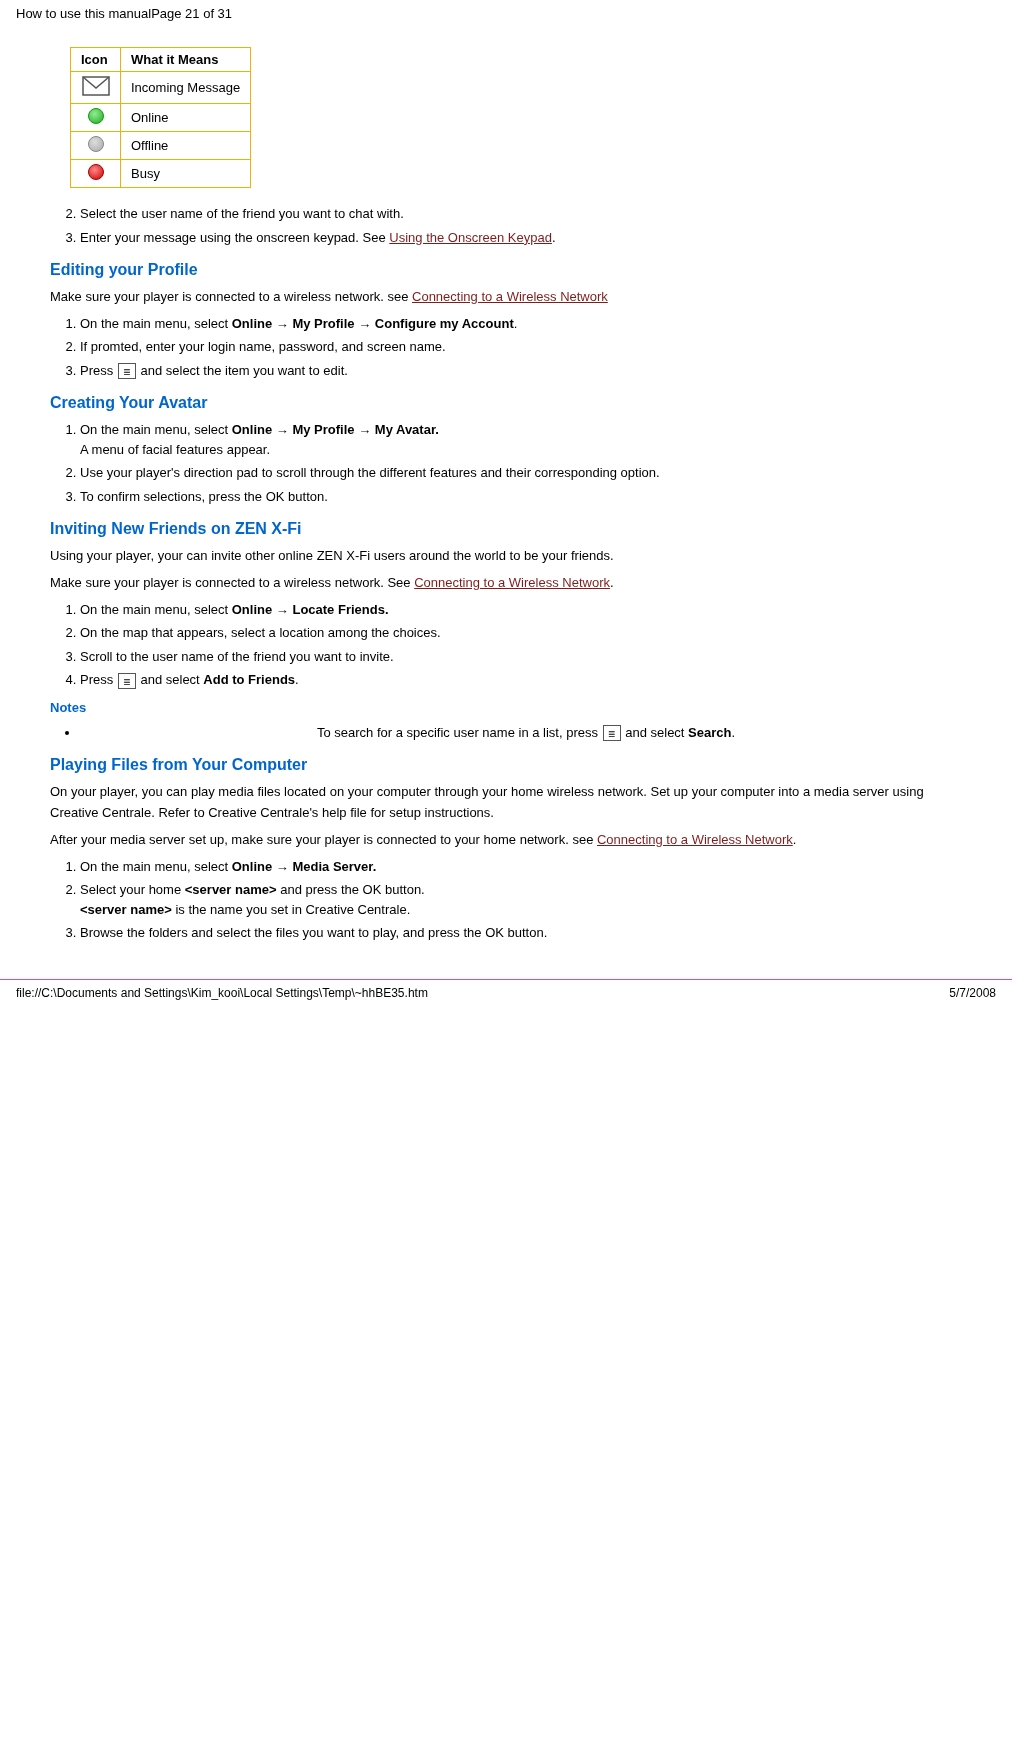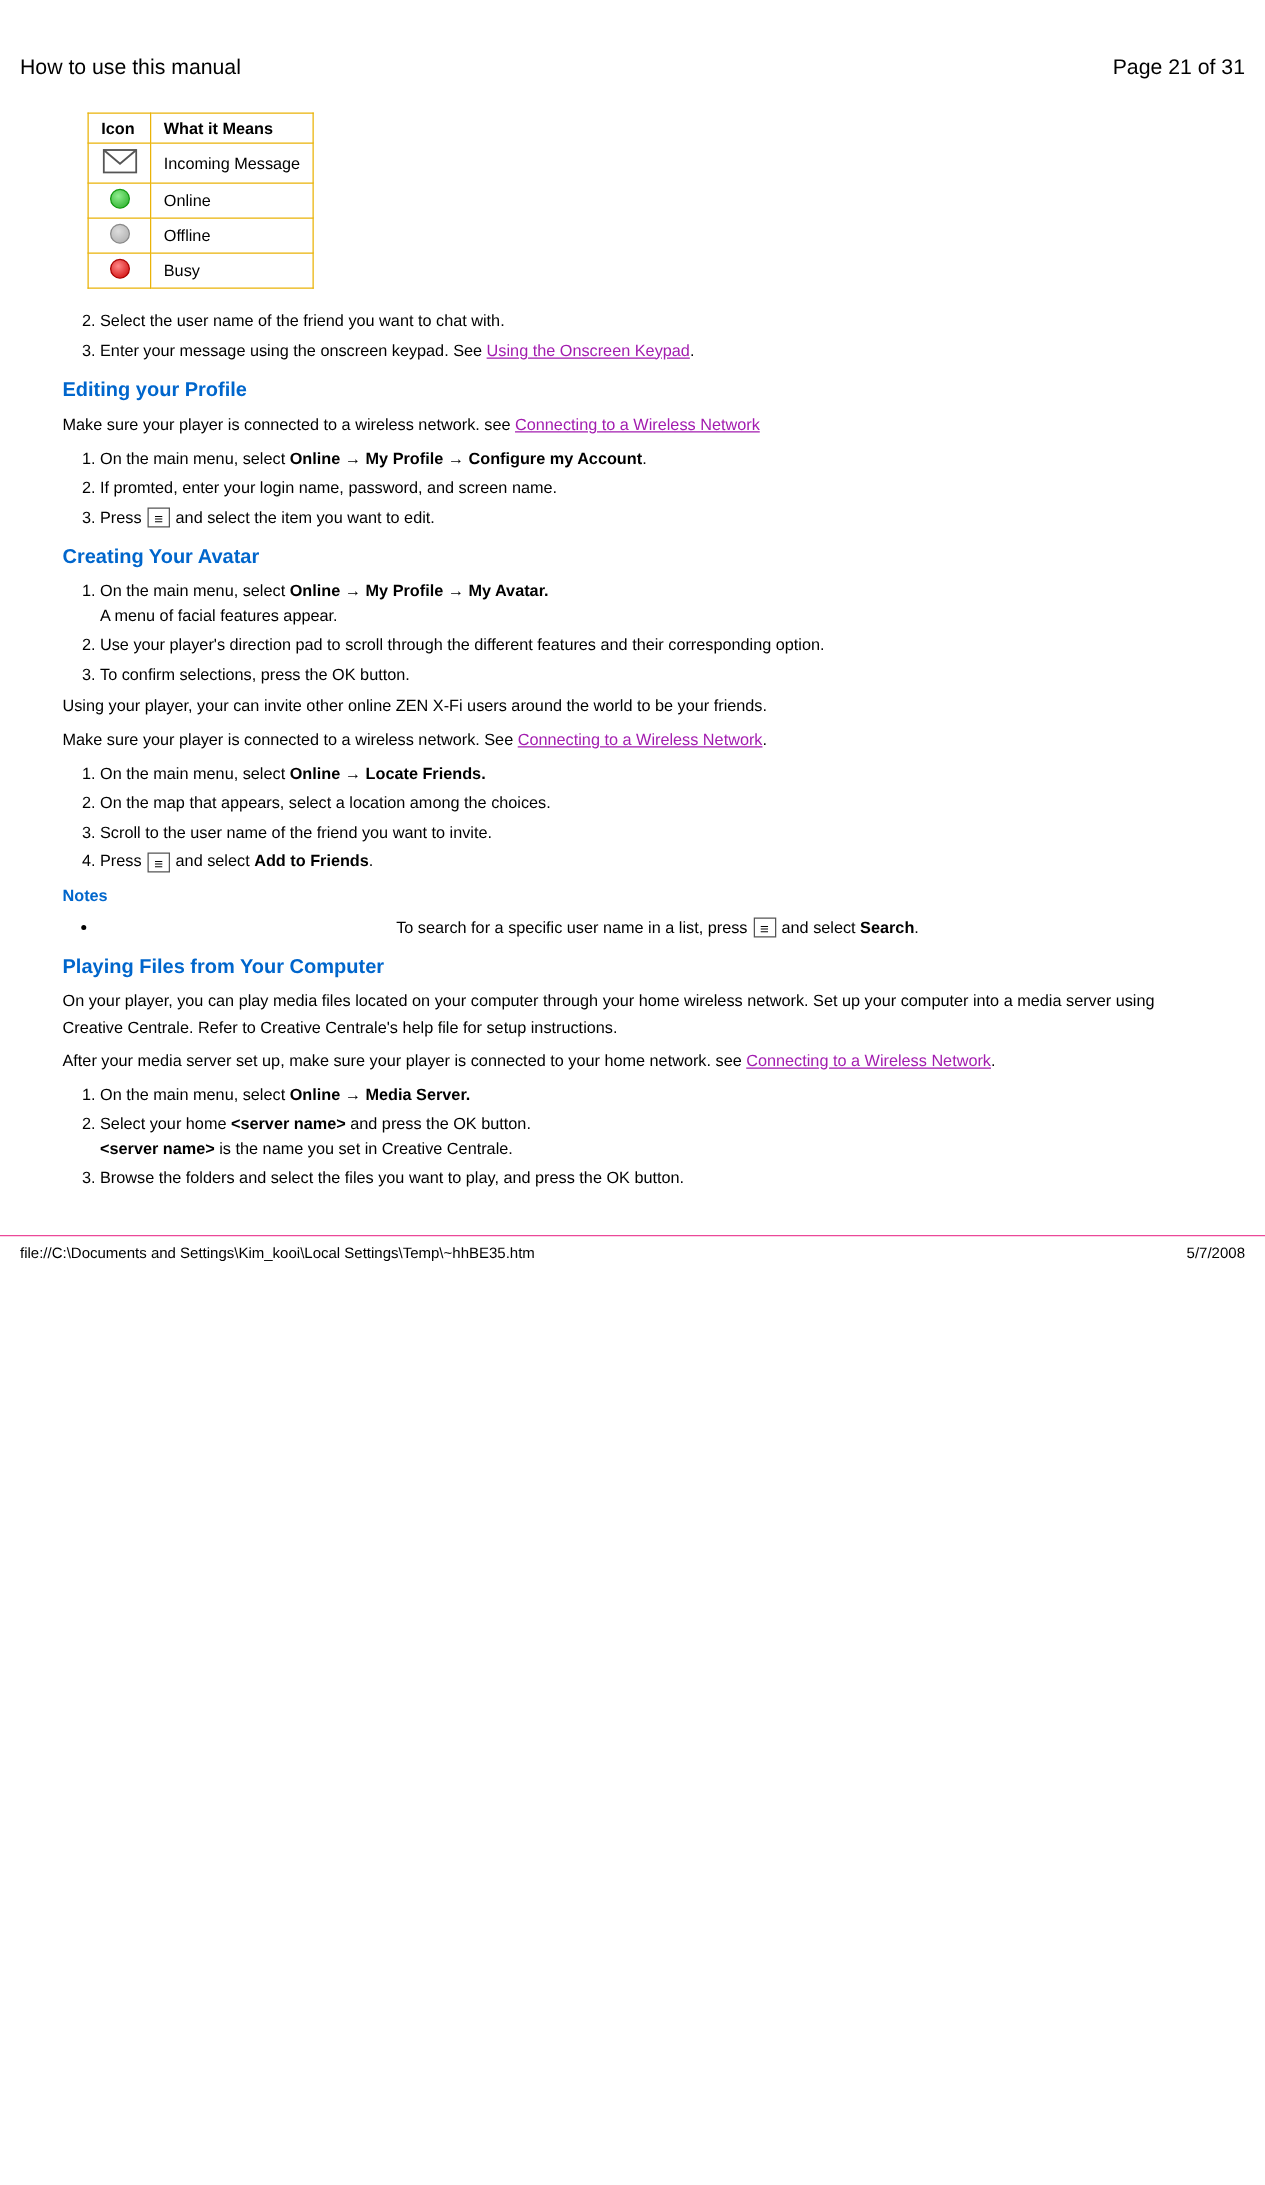--- a/index.html
+++ b/index.html
@@ -6,25 +6,24 @@
     body {
       font-family: Arial, sans-serif;
       font-size: 13px;
       color: #000;
       background: #fff;
       padding: 0;
       width: 1012px;
     }
     .page-header {
       display: flex;
-      justify-content: space-between;
+      justify-content: flex-start;
       padding: 6px 16px;
       border-bottom: none;
-      font-size: 17px;
-      margin-top: 38px;
+      font-size: 13px;
     }
     .content {
       padding: 10px 40px 10px 50px;
     }
     
     .icon-table {
       border-collapse: collapse;
       margin: 10px 0 16px 20px;
     }
     .icon-table td, .icon-table th {
@@ -77,21 +76,21 @@
       color: #0066cc;
       font-size: 16px;
       font-weight: bold;
       margin: 14px 0 8px 0;
     }
     p {
       margin: 6px 0;
       line-height: 1.6;
     }
     a {
-      color: #a21caf;
+      color: #7f1d1d;
       text-decoration: underline;
     }
     .notes-label {
       color: #0066cc;
       font-weight: bold;
       margin-top: 8px;
       margin-bottom: 2px;
     }
     .bullet-list {
       margin: 4px 0 4px 30px;
@@ -199,20 +198,21 @@
   <h2 class="section-heading">Creating Your Avatar</h2>
   <ol class="numbered-list">
     <li>
       On the main menu, select <b>Online</b> → <b>My Profile</b> → <b>My Avatar.</b><br>
       A menu of facial features appear.
     </li>
     <li>Use your player's direction pad to scroll through the different features and their corresponding option.</li>
     <li>To confirm selections, press the OK button.</li>
   </ol>
 
+  <h2 class="section-heading">Inviting New Friends on ZEN X-Fi</h2>
   <p>Using your player, your can invite other online ZEN X-Fi users around the world to be your friends.</p>
   <p>Make sure your player is connected to a wireless network. See <a href="#">Connecting to a Wireless Network</a>.</p>
   <ol class="numbered-list">
     <li>On the main menu, select <b>Online</b> → <b>Locate Friends.</b></li>
     <li>On the map that appears, select a location among the choices.</li>
     <li>Scroll to the user name of the friend you want to invite.</li>
     <li>Press <span class="menu-icon"></span> and select <b>Add to Friends</b>.</li>
   </ol>
 
   <p class="notes-label">Notes</p>

